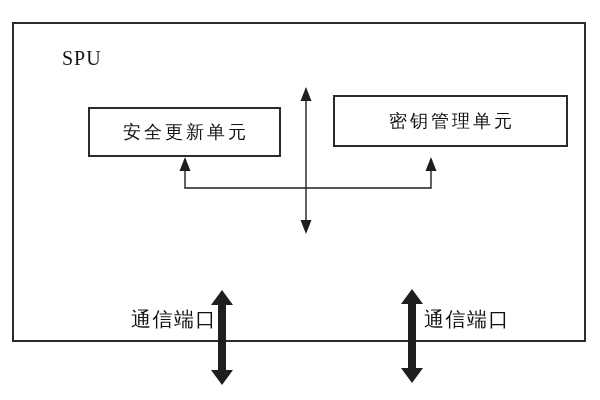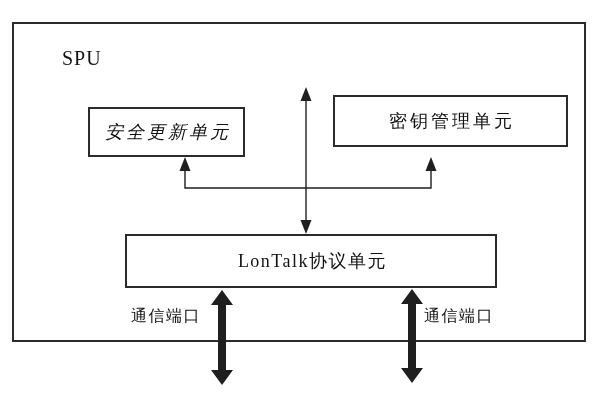--- a/index.html
+++ b/index.html
@@ -22,30 +22,30 @@
     position:absolute;
     background:var(--box-fill);
     border:2px solid var(--box-border);
     display:flex;align-items:center;justify-content:center;
     font-size:18px;
     letter-spacing:3px;
     white-space:nowrap;
     text-indent:3px; 
   }
   .node-intrusion{left:208px;top:39px;width:196px;height:49px;}
-  .node-security{left:88px;top:107px;width:157px;height:50px;font-style:italic;}
+  .node-security{left:88px;top:107px;width:193px;height:50px;}
   .node-key{left:333px;top:95px;width:235px;height:52px;}
   .node-lontalk{left:125px;top:234px;width:372px;height:54px;letter-spacing:1.5px;}
   .spu-label{
     position:absolute;left:62px;top:47px;
     font-size:20px;letter-spacing:1px;
   }
   .port-label{
     position:absolute;top:306px;
-    font-size:16px;letter-spacing:1.5px;white-space:nowrap;
+    font-size:20px;letter-spacing:1.5px;white-space:nowrap;
   }
   .port-label-left{left:131px;}
   .port-label-right{left:424px;}
   svg{display:block;}
   .thin-line{stroke:var(--line);stroke-width:1.4;fill:none;}
   .frame-rect{stroke:var(--box-border);stroke-width:2;fill:var(--box-fill);}
   .head{fill:var(--line);stroke:none;}
   .thick-arrow{fill:var(--line);stroke:none;}
 </style>
 </head>
@@ -69,19 +69,18 @@
     <polygon class="thick-arrow" points="412,289 401,304 408,304 408,368 401,368 412,383 423,368 416,368 416,304 423,304"></polygon>
   </svg>
 
   <span class="spu-label">SPU</span>
 
 
   <div class="node node-security">安全更新单元</div>
 
   <div class="node node-key">密钥管理单元</div>
 
-  <div class="node node-lontalk">LonTalk协议单元</div>
 
   <span class="port-label port-label-left">通信端口</span>
 
   <span class="port-label port-label-right">通信端口</span>
 
 </div>
 
 </body></html>

